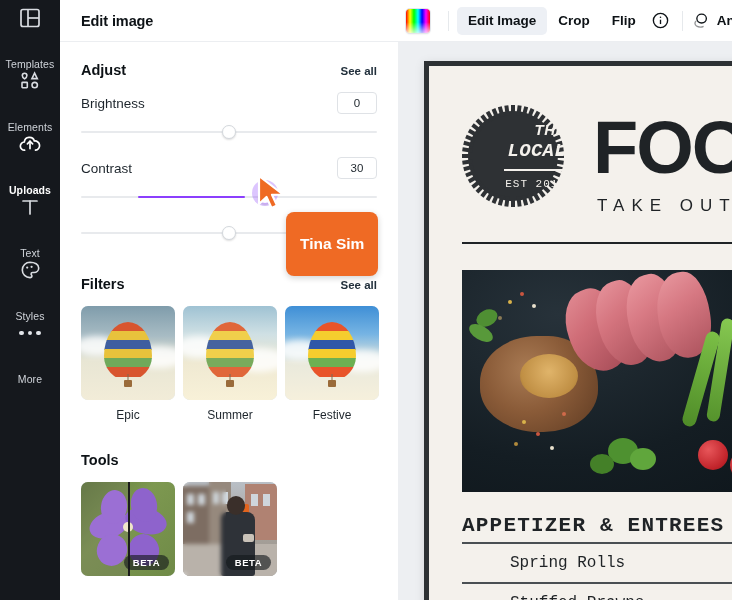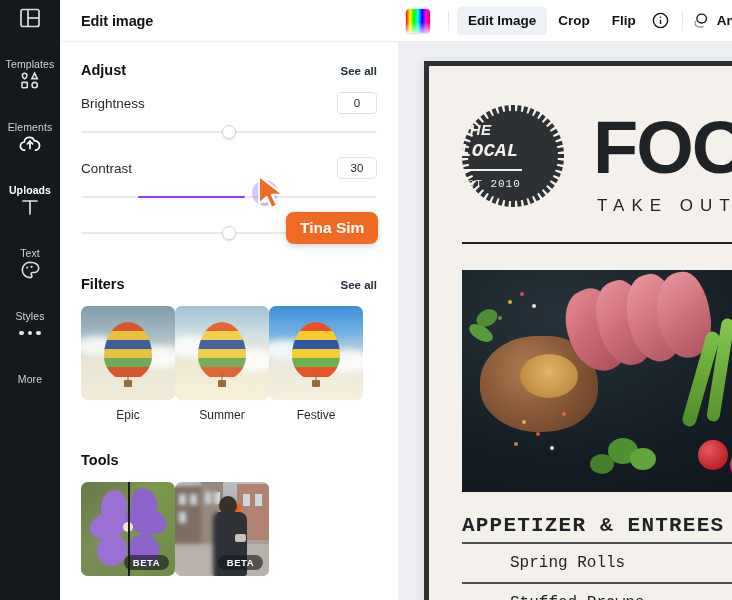--- a/index.html
+++ b/index.html
@@ -60,21 +60,21 @@
   .knob {
     position:absolute; top:4px; width:14px; height:14px; border-radius:50%;
     background:#fff; border:1px solid #d4d8dd; box-shadow:0 1px 2px rgba(0,0,0,.14);
   }
   .knob.hot { border-color:#c9a6fb; }
   .knob-halo {
     position:absolute; top:-6px; left:-6px; width:26px; height:26px;
     border-radius:50%; background:rgba(139,63,253,.30);
   }
 
-  .thumbs { display:flex; gap:0; margin-top:14px; }
+  .thumbs { display:flex; gap:8px; margin-top:14px; }
   .thumb-cell { width:94px; cursor:pointer; }
   .thumb {
     width:94px; height:94px; border-radius:7px; overflow:hidden; position:relative;
     background:#d7e2ea;
   }
   .thumb-cap {
     margin-top:8px; text-align:center; font-size:12px; color:#1d252c;
   }
   .beta {
     position:absolute; right:6px; bottom:6px; padding:2px 9px; border-radius:9px;
@@ -148,21 +148,21 @@
     background:#2d3134; padding:5px; box-shadow:0 2px 10px rgba(0,0,0,.10);
   }
   .poster {
     width:100%; height:100%; background:#f4f1ec; position:relative; overflow:hidden;
   }
   .badge {
     position:absolute; left:31px; top:37px; width:106px; height:106px;
   }
   .badge-txt {
     position:absolute; inset:0; display:flex; flex-direction:column;
-    align-items:flex-start; justify-content:center; color:#f4f1ec; gap:5px;
+    align-items:flex-end; justify-content:center; color:#f4f1ec; gap:5px;
   }
   .badge-the { font-size:15px; font-weight:bold; font-style:italic; letter-spacing:.5px; line-height:1; }
   .badge-local { font-size:19px; font-weight:bold; font-style:italic; letter-spacing:.3px; line-height:1.05;font-family:Liberation Mono, monospace; }
   .badge-rule { width:62px; height:2px; background:#f4f1ec; margin:3px 0 3px 0; }
   .badge-est { font-family:"Liberation Mono", monospace; font-size:11px; letter-spacing:1px; line-height:1; }
 
   .poster-title {
     position:absolute; left:164px; top:48px; font-size:74px; font-weight:bold;
     color:#1f2326; letter-spacing:-2px; line-height:.92; white-space:nowrap;
   }
@@ -192,21 +192,21 @@
   .menu-rule { position:absolute; left:33px; right:-10px; height:1.5px; background:#4a4f53; }
   .menu-item {
     position:absolute; left:33px; font-family:"Liberation Mono", monospace;
     font-size:16px; color:#1f2326; white-space:nowrap;margin-left:48px;
   }
 
   
   .cursor-wrap { position:absolute; z-index:60; pointer-events:none; }
   .cursor-tag {
     position:absolute; left:30px; top:38px; background:#ef6a24; color:#fff;
-    font-size:15.5px; font-weight:bold; padding:7px 14px; border-radius:8px;
+    font-size:15.5px; font-weight:bold; padding:23px 14px; border-radius:8px;
     white-space:nowrap; box-shadow:0 2px 6px rgba(0,0,0,.18);
   }
 </style>
 </head>
 <body>
 
 <div id="app">
 
   <div class="rail">
 

